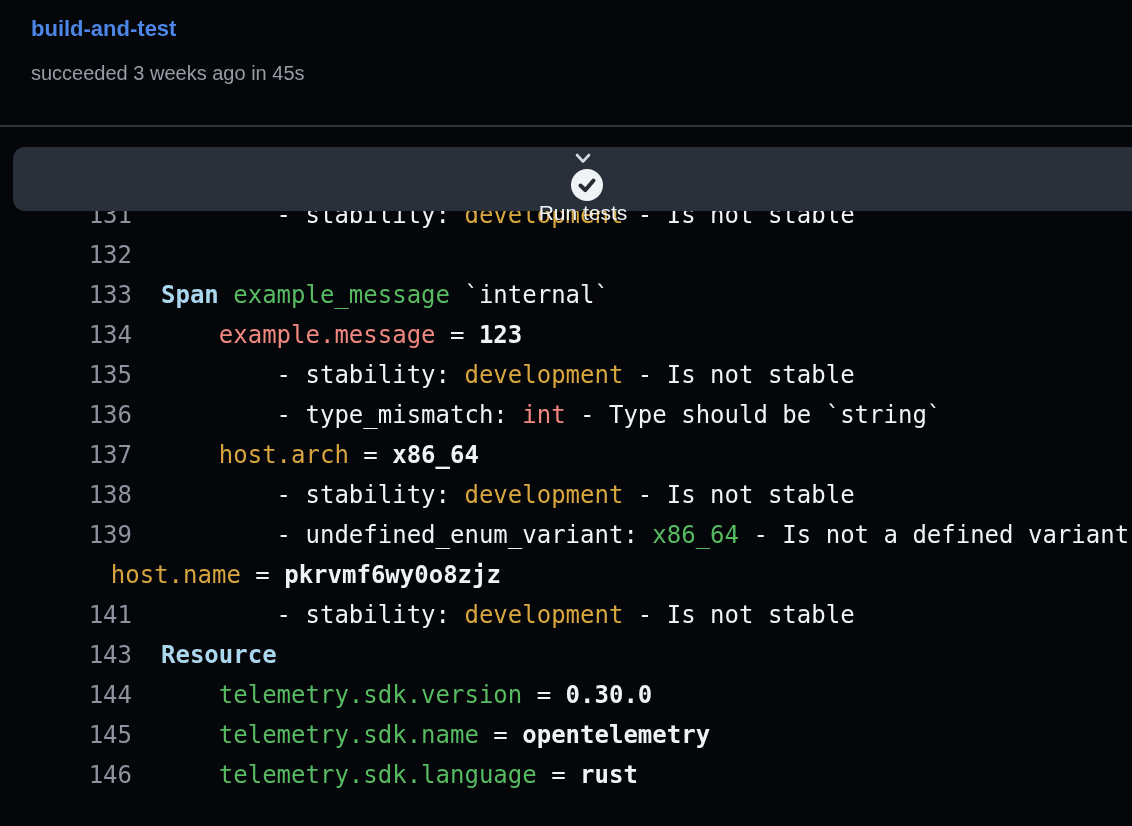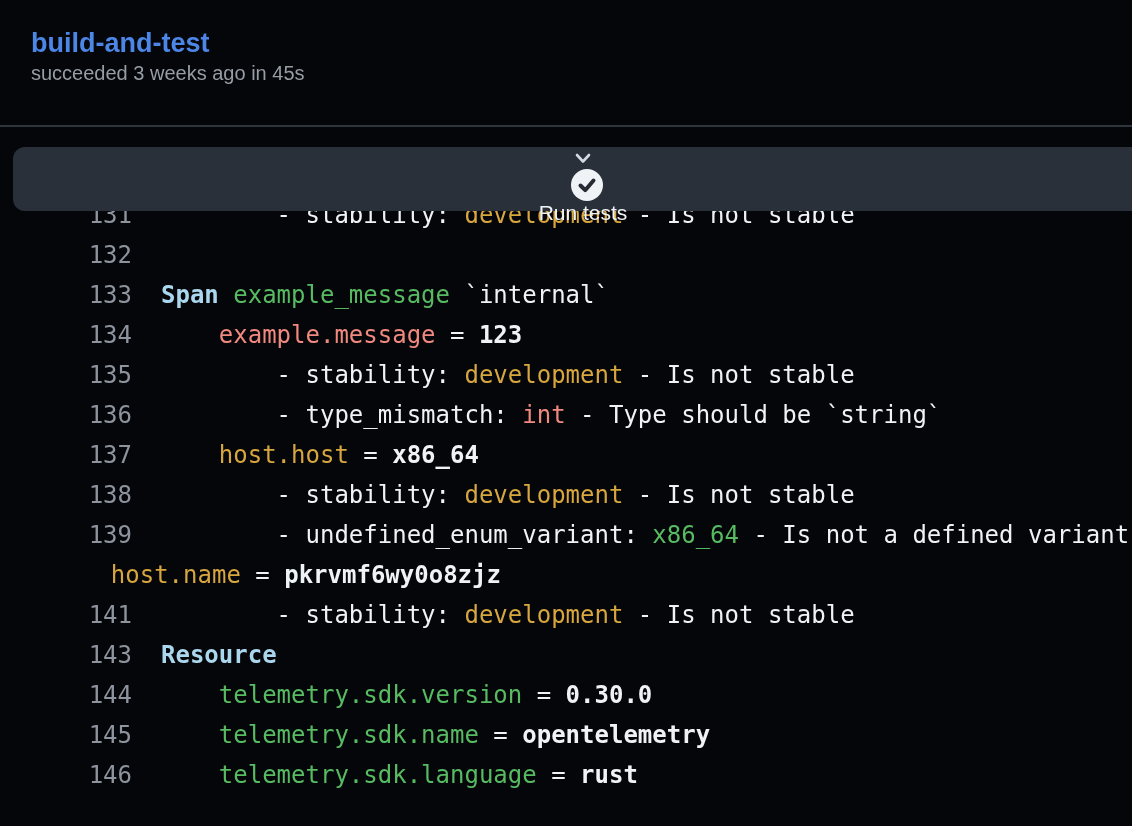--- a/index.html
+++ b/index.html
@@ -19,23 +19,23 @@
   
   .job-header {
     position: absolute;
     top: 0; left: 0; right: 0;
     height: 127px;
     border-bottom: 2px solid var(--header-border, #2f353d);
     box-sizing: border-box;
   }
   .job-title {
     position: absolute;
-    top: 28px;
+    top: 16px;
     left: 31px;
-    font-size: 27px;
+    font-size: 22px;
     font-weight: 700;
     color: var(--title-blue, #4c86e6);
     text-decoration: none;
     cursor: pointer;
   }
   .job-status-line {
     position: absolute;
     top: 62px;
     left: 31px;
     font-size: 20px;
@@ -153,21 +153,21 @@
       <span class="step-name">Run tests</span>
     </div>
 
     <div class="log-lines">
         <div class="log-row"><span class="ln">131</span><span class="lc ind-2"><span class="seg-fg">- stability: </span><span class="seg-yellow">development</span><span class="seg-fg"> - Is not stable</span></span></div>
         <div class="log-row"><span class="ln">132</span><span class="lc ind-0"></span></div>
         <div class="log-row"><span class="ln">133</span><span class="lc ind-0"><span class="seg-heading">Span</span><span class="seg-fg"> </span><span class="seg-green">example_message</span><span class="seg-fg"> `internal`</span></span></div>
         <div class="log-row"><span class="ln">134</span><span class="lc ind-1"><span class="seg-red">example.message</span><span class="seg-fg"> = </span><span class="seg-val">123</span></span></div>
         <div class="log-row"><span class="ln">135</span><span class="lc ind-2"><span class="seg-fg">- stability: </span><span class="seg-yellow">development</span><span class="seg-fg"> - Is not stable</span></span></div>
         <div class="log-row"><span class="ln">136</span><span class="lc ind-2"><span class="seg-fg">- type_mismatch: </span><span class="seg-red">int</span><span class="seg-fg"> - Type should be `string`</span></span></div>
-        <div class="log-row"><span class="ln">137</span><span class="lc ind-1"><span class="seg-yellow">host.host</span><span class="seg-fg"> = </span><span class="seg-val">x86_64</span></span></div>
+        <div class="log-row"><span class="ln">137</span><span class="lc ind-1"><span class="seg-yellow">host.arch</span><span class="seg-fg"> = </span><span class="seg-val">x86_64</span></span></div>
         <div class="log-row"><span class="ln">138</span><span class="lc ind-2"><span class="seg-fg">- stability: </span><span class="seg-yellow">development</span><span class="seg-fg"> - Is not stable</span></span></div>
         <div class="log-row"><span class="ln">139</span><span class="lc ind-2"><span class="seg-fg">- undefined_enum_variant: </span><span class="seg-green">x86_64</span><span class="seg-fg"> - Is not a defined variant</span></span></div>
         <div class="log-row"><span class="lc ind-1"><span class="seg-yellow">host.name</span><span class="seg-fg"> = </span><span class="seg-val">pkrvmf6wy0o8zjz</span></span></div>
         <div class="log-row"><span class="ln">141</span><span class="lc ind-2"><span class="seg-fg">- stability: </span><span class="seg-yellow">development</span><span class="seg-fg"> - Is not stable</span></span></div>
         <div class="log-row"><span class="ln">143</span><span class="lc ind-0"><span class="seg-heading">Resource</span></span></div>
         <div class="log-row"><span class="ln">144</span><span class="lc ind-1"><span class="seg-green">telemetry.sdk.version</span><span class="seg-fg"> = </span><span class="seg-val">0.30.0</span></span></div>
         <div class="log-row"><span class="ln">145</span><span class="lc ind-1"><span class="seg-green">telemetry.sdk.name</span><span class="seg-fg"> = </span><span class="seg-val">opentelemetry</span></span></div>
         <div class="log-row"><span class="ln">146</span><span class="lc ind-1"><span class="seg-green">telemetry.sdk.language</span><span class="seg-fg"> = </span><span class="seg-val">rust</span></span></div>
       </div>
 

